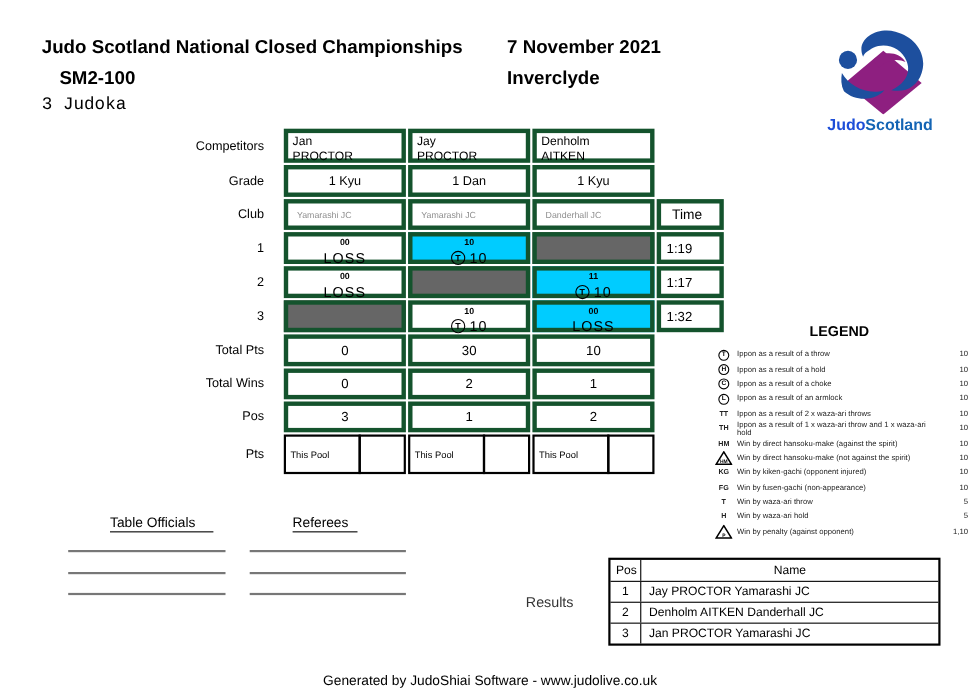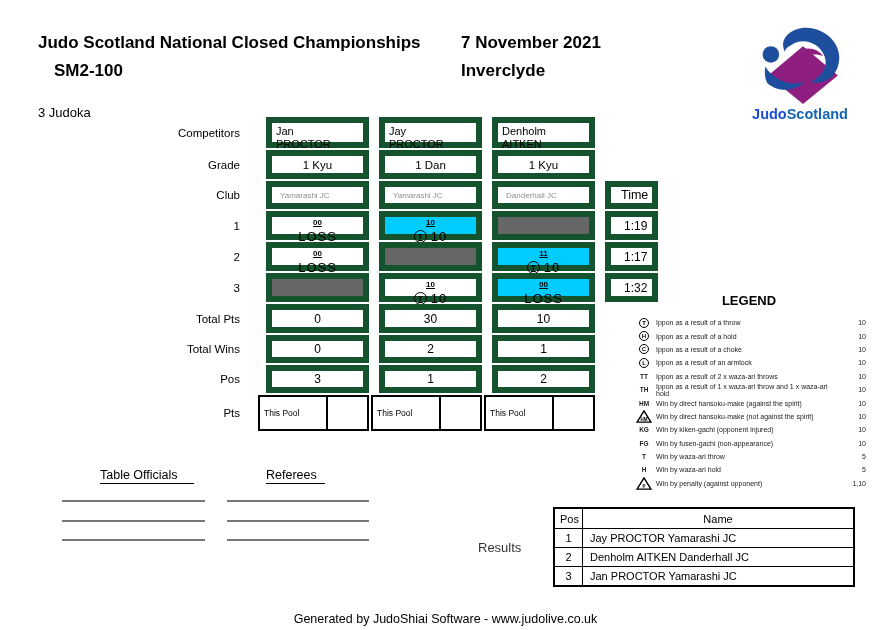--- a/index.html
+++ b/index.html
@@ -2,58 +2,58 @@
 <html><head>
 <meta charset="utf-8">
 <style>
   * { margin:0; padding:0; box-sizing:border-box; }
   body { background:#fff; font-family:"Liberation Sans", sans-serif; color:#000; }
   .sheet { position:relative; width:891px; height:630px; background:#fff; overflow:hidden; }
 
   
   .h-title    { position:absolute; left:38px;  top:33px; font-size:17px; font-weight:600; }
   .h-cat      { position:absolute; left:38px;  top:61px; font-size:17px; font-weight:600;margin-left:16px; }
-  .h-count    { position:absolute; left:38px;  top:105px; font-size:13px; }
+  .h-count    { position:absolute; left:38px;  top:86px; font-size:16px;font-family:Liberation Mono, monospace; }
   .h-date     { position:absolute; left:461px; top:33px; font-size:17px; font-weight:600; }
   .h-venue    { position:absolute; left:461px; top:61px; font-size:17px; font-weight:600; }
 
   
   .logo-svg   { position:absolute; left:757px; top:26px; }
   .logo-text  { position:absolute; left:740px; top:106px; width:120px; text-align:center;
                 font-size:14.5px; font-weight:bold; letter-spacing:0; }
   .lt-judo { color:#1d4ed8; } .lt-scot { color:#1464b4; }
 
   
   .pool { position:absolute; left:160px; top:117px; display:grid;
           grid-template-columns:96px 111px 111px 111px 61px;
           grid-template-rows:31px 29px 28px 29px 29px 29px 29px 28px 28px 36px;
           gap:2px; }
-  .c    { border:6px solid #14532d; background:#fff;margin-left:8px; }
+  .c    { border:4px solid #14532d; background:#fff; }
   .noc  { border:none; }
   .lbl  { display:flex; align-items:center; justify-content:flex-end; padding-right:16px; font-size:11.5px; }
   .name { padding:2px 4px; font-size:11px; line-height:13px; }
   .ctr  { display:flex; align-items:center; justify-content:center; font-size:11.5px; }
   .tot  { display:flex; align-items:center; justify-content:center; font-size:12px; }
   .club { display:flex; align-items:center; padding-left:8px; font-size:8px; color:#8f8f8f; }
   .timehdr { display:flex; align-items:center; padding-left:10px; font-size:12.5px; }
-  .timeval { display:flex; align-items:center; padding-left:13px; font-size:12px; }
-  .match   { display:flex; flex-direction:column; align-items:center; padding-top:1px;text-decoration:underline; }
+  .timeval { display:flex; align-items:center; padding-left:5px; font-size:12px; }
+  .match   { display:flex; flex-direction:column; align-items:center; padding-top:1px; }
   .score   { font-size:8px; font-weight:bold; line-height:9px; }
   .mline   { font-size:13px; display:flex; align-items:center; gap:4px; margin-top:2px; letter-spacing:1px; }
   .circ    { width:13px; height:13px; border:1.5px solid #000; border-radius:50%;
              font-size:8px; font-weight:bold; display:flex; align-items:center; justify-content:center; letter-spacing:0; }
   .blocked { background:#666666; }
   .cyan    { background:#00ccff; }
   .ptscell { display:flex;text-align:center; }
   .pbox    { border:2px solid #000; height:100%; }
   .pbox.pl { flex:0 0 63%; font-size:8.5px; display:flex; align-items:center; padding-left:4px; }
   .pbox.pr { flex:1; margin-left:-2px; }
 
   
-  .legend   { position:absolute; left:632px; top:293px; width:234px; }
+  .legend   { position:absolute; left:646px; top:293px; width:234px; }
   .lg-title { text-align:center; font-weight:bold; font-size:13px; margin-bottom:8px; }
   .lg-row   { display:flex; align-items:center; height:13.4px; }
   .lg-sym   { width:24px; display:flex; justify-content:center; align-items:center; }
   .sym-circle { width:10px; height:10px; border:1px solid #000; border-radius:50%;
                 font-size:6px; font-weight:bold; display:flex; align-items:center; justify-content:center; }
   .sym-text { font-size:6.5px; font-weight:bold; color:#222; }
   .sym-tri  { position:relative; display:inline-flex; width:16px; height:13px; }
   .sym-tri i{ position:absolute; left:0; right:0; bottom:1px; text-align:center;
               font-style:normal; font-size:4.5px; font-weight:bold; }
   .lg-label { flex:1; font-size:7px; color:#222; }

